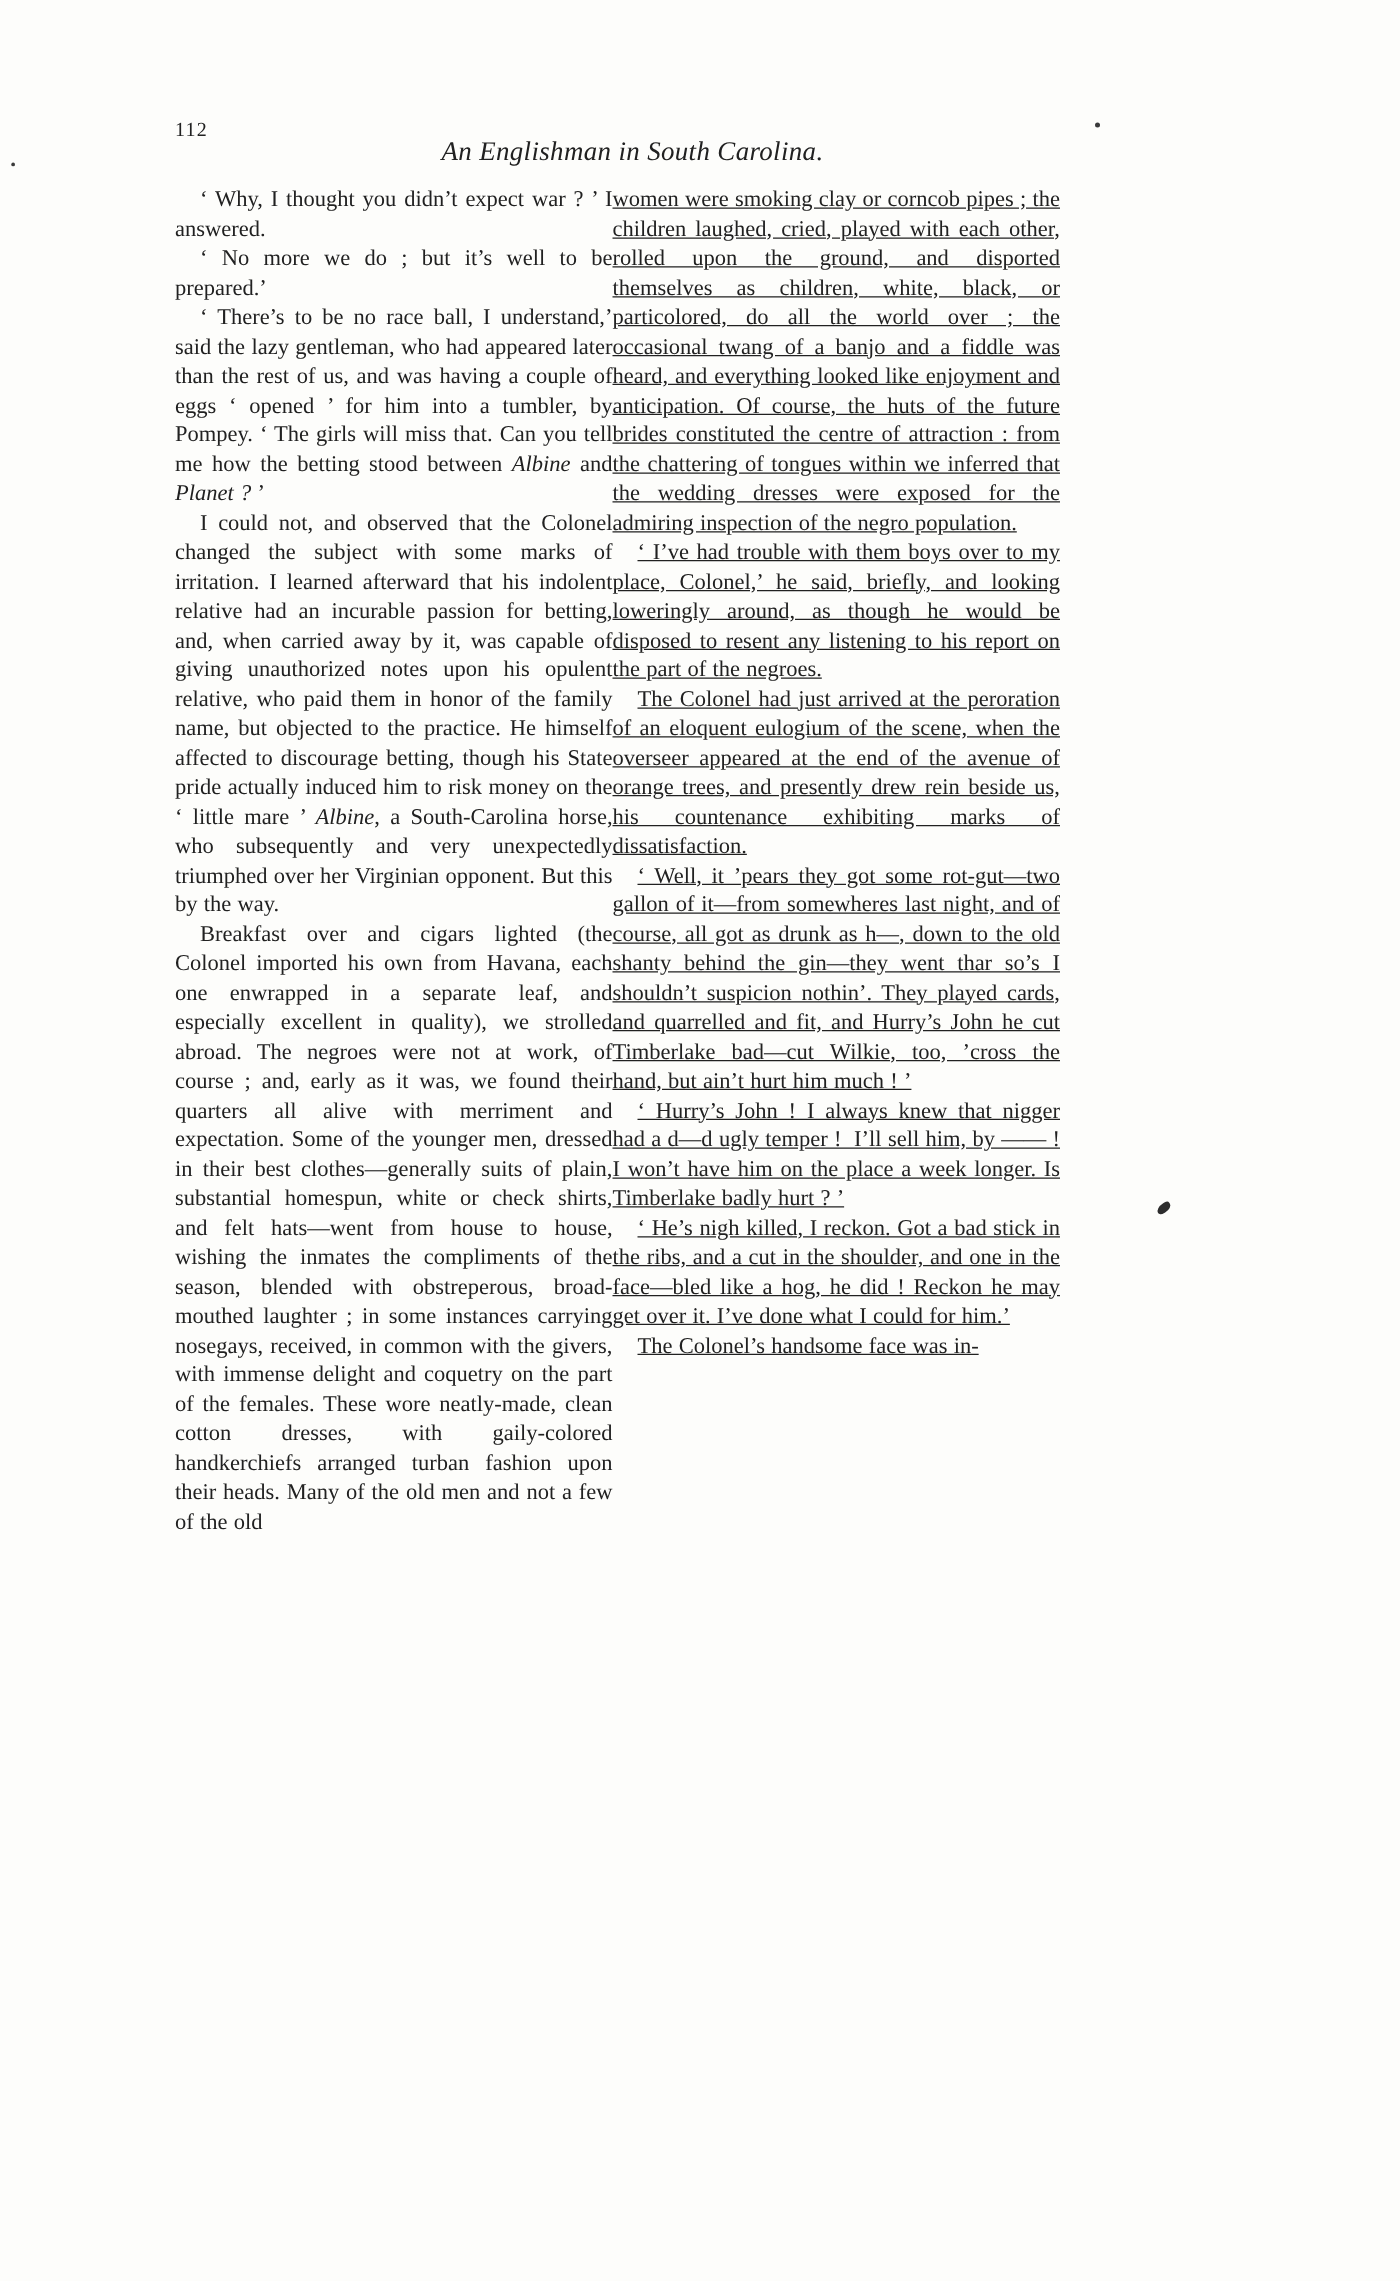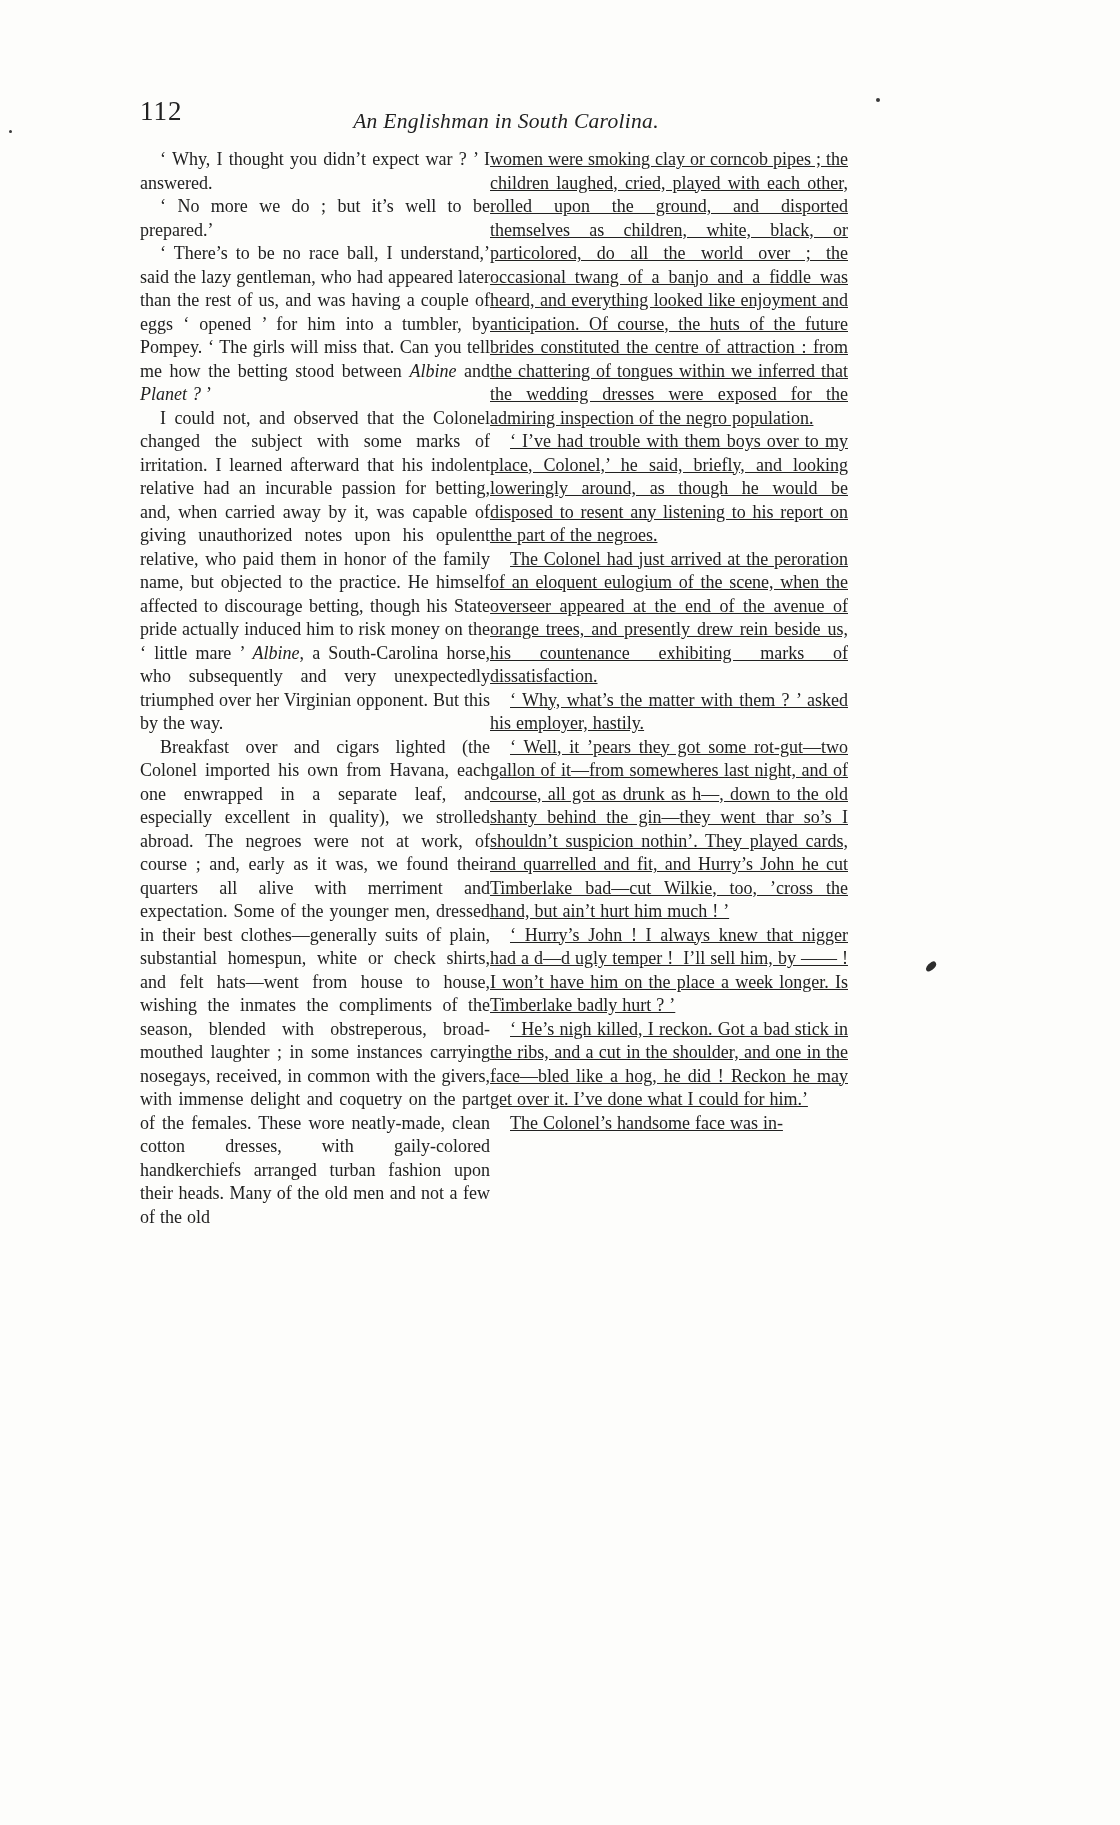--- a/index.html
+++ b/index.html
@@ -19,21 +19,21 @@
     position: absolute;
     left: 140px; top: 93px;
     width: 732px;
   }
   .header {
     position: relative;
     height: 34px;
   }
   .page-number {
     position: absolute; left: 0; top: 3px;
-    font-size: 27px;
+    font-size: 16px;
     letter-spacing: 1px;
     text-align: center;
   }
   .running-title {
     position: absolute; left: 50%; top: 16px;
     transform: translateX(-50%);
     font-style: italic;
     font-size: 21.5px;
     white-space: nowrap;
     letter-spacing: 0.3px;
@@ -84,21 +84,20 @@
           <p class="para">‘ Why, I thought you didn’t expect war ? ’ I answered.</p>
           <p class="para">‘ No more we do ; but it’s well to be prepared.’</p>
           <p class="para">‘ There’s to be no race ball, I understand,’ said the lazy gentleman, who had appeared later than the rest of us, and was having a couple of eggs ‘ opened ’ for him into a tumbler, by Pompey.  ‘ The girls will miss that.  Can you tell me how the betting stood between <i>Albine</i> and <i>Planet ?</i> ’</p>
           <p class="para">I could not, and observed that the Colonel changed the subject with some marks of irritation.  I learned afterward that his indolent relative had an incurable passion for betting, and, when carried away by it, was capable of giving unauthorized notes upon his opulent relative, who paid them in honor of the family name, but objected to the practice.  He himself affected to discourage betting, though his State pride actually induced him to risk money on the ‘ little mare ’ <i>Albine</i>, a South-Carolina horse, who subsequently and very unexpectedly triumphed over her Virginian opponent.  But this by the way.</p>
           <p class="para">Breakfast over and cigars lighted (the Colonel imported his own from Havana, each one enwrapped in a separate leaf, and especially excellent in quality), we strolled abroad.  The negroes were not at work, of course ; and, early as it was, we found their quarters all alive with merriment and expectation.  Some of the younger men, dressed in their best clothes—generally suits of plain, substantial homespun, white or check shirts, and felt hats—went from house to house, wishing the inmates the compliments of the season, blended with obstreperous, broad-mouthed laughter ; in some instances carrying nosegays, received, in common with the givers, with immense delight and coquetry on the part of the females.  These wore neatly-made, clean cotton dresses, with gaily-colored handkerchiefs arranged turban fashion upon their heads.  Many of the old men and not a few of the old</p>
         </div>
       <div class="col col-right" id="col-right">
           <p class="para cont">women were smoking clay or corncob pipes ; the children laughed, cried, played with each other, rolled upon the ground, and disported themselves as children, white, black, or particolored, do all the world over ; the occasional twang of a banjo and a fiddle was heard, and everything looked like enjoyment and anticipation.  Of course, the huts of the future brides constituted the centre of attraction : from the chattering of tongues within we inferred that the wedding dresses were exposed for the admiring inspection of the negro population.</p>
           <p class="para">‘ I’ve had trouble with them boys over to my place, Colonel,’ he said, briefly, and looking loweringly around, as though he would be disposed to resent any listening to his report on the part of the negroes.</p>
           <p class="para">The Colonel had just arrived at the peroration of an eloquent eulogium of the scene, when the overseer appeared at the end of the avenue of orange trees, and presently drew rein beside us, his countenance exhibiting marks of dissatisfaction.</p>
-          <p class="para">‘ Why, what’s the matter with them ? ’ asked his employer, hastily.</p>
           <p class="para">‘ Well, it ’pears they got some rot-gut—two gallon of it—from somewheres last night, and of course, all got as drunk as h—, down to the old shanty behind the gin—they went thar so’s I shouldn’t suspicion nothin’.  They played cards, and quarrelled and fit, and Hurry’s John he cut Timberlake bad—cut Wilkie, too, ’cross the hand, but ain’t hurt him much ! ’</p>
           <p class="para">‘ Hurry’s John !  I always knew that nigger had a d—d ugly temper ! ­ I’ll sell him, by —— !  I won’t have him on the place a week longer.  Is Timberlake badly hurt ? ’</p>
           <p class="para">‘ He’s nigh killed, I reckon.  Got a bad stick in the ribs, and a cut in the shoulder, and one in the face—bled like a hog, he did !  Reckon he may get over it.  I’ve done what I could for him.’</p>
           <p class="para">The Colonel’s handsome face was in-</p>
         </div>
     </div>
   </div>
   <div class="speck speck-top-right"></div>
   <div class="speck speck-left-margin"></div>
   <div class="speck speck-mid-right"></div>

